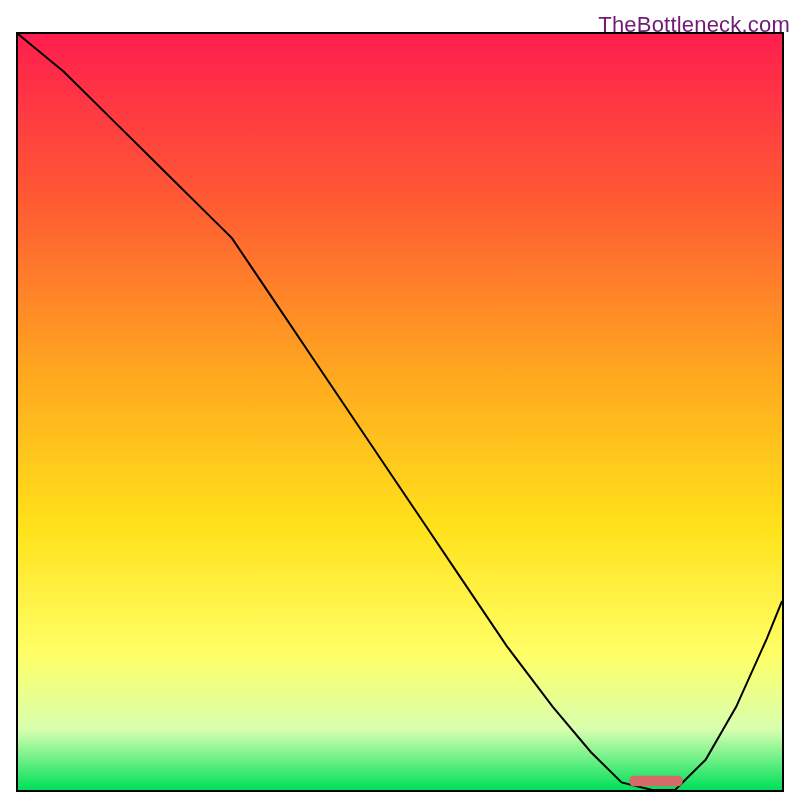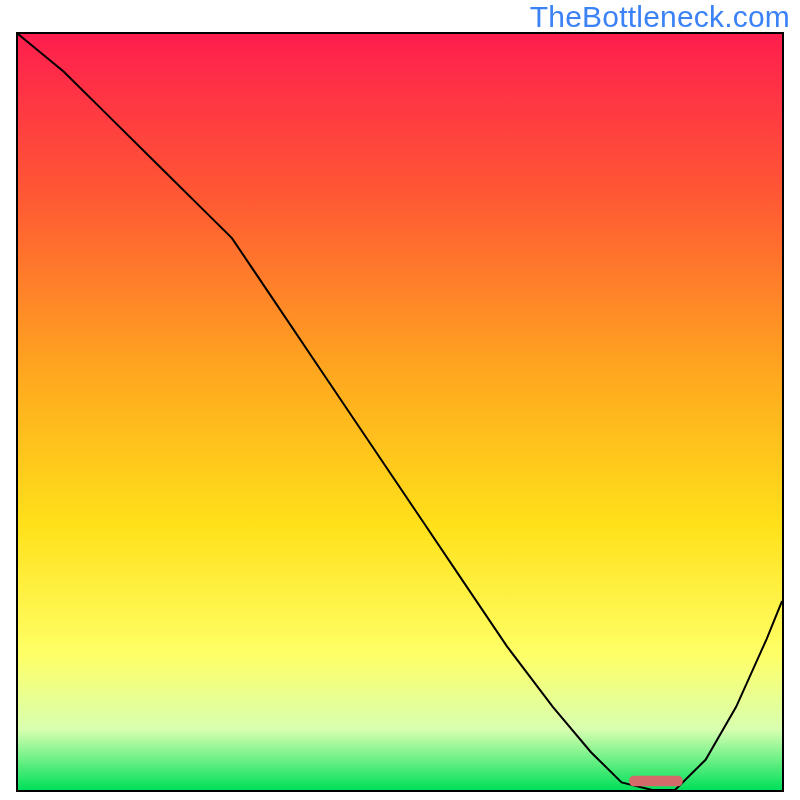--- a/index.html
+++ b/index.html
@@ -1,24 +1,24 @@
 <!DOCTYPE html>
 <html><head>
 <meta charset="utf-8">
 <style>
   * { margin: 0; padding: 0; box-sizing: border-box; }
   html, body { width: 800px; height: 800px; overflow: hidden; background: #fff; }
   .wrap { position: relative; width: 800px; height: 800px; }
   .attribution {
     position: absolute;
-    top: 0;
+    top: 12px;
     right: 10px;
     font-family: Arial, Helvetica, sans-serif;
-    font-size: 30px;
-    color: #3b82f6;
+    font-size: 22px;
+    color: #701a75;
     letter-spacing: 0.2px;
     font-weight: 500;
   }
   .plot {
     position: absolute;
     left: 16px;
     top: 32px;
     width: 768px;
     height: 760px;
     border: 2px solid #000;

